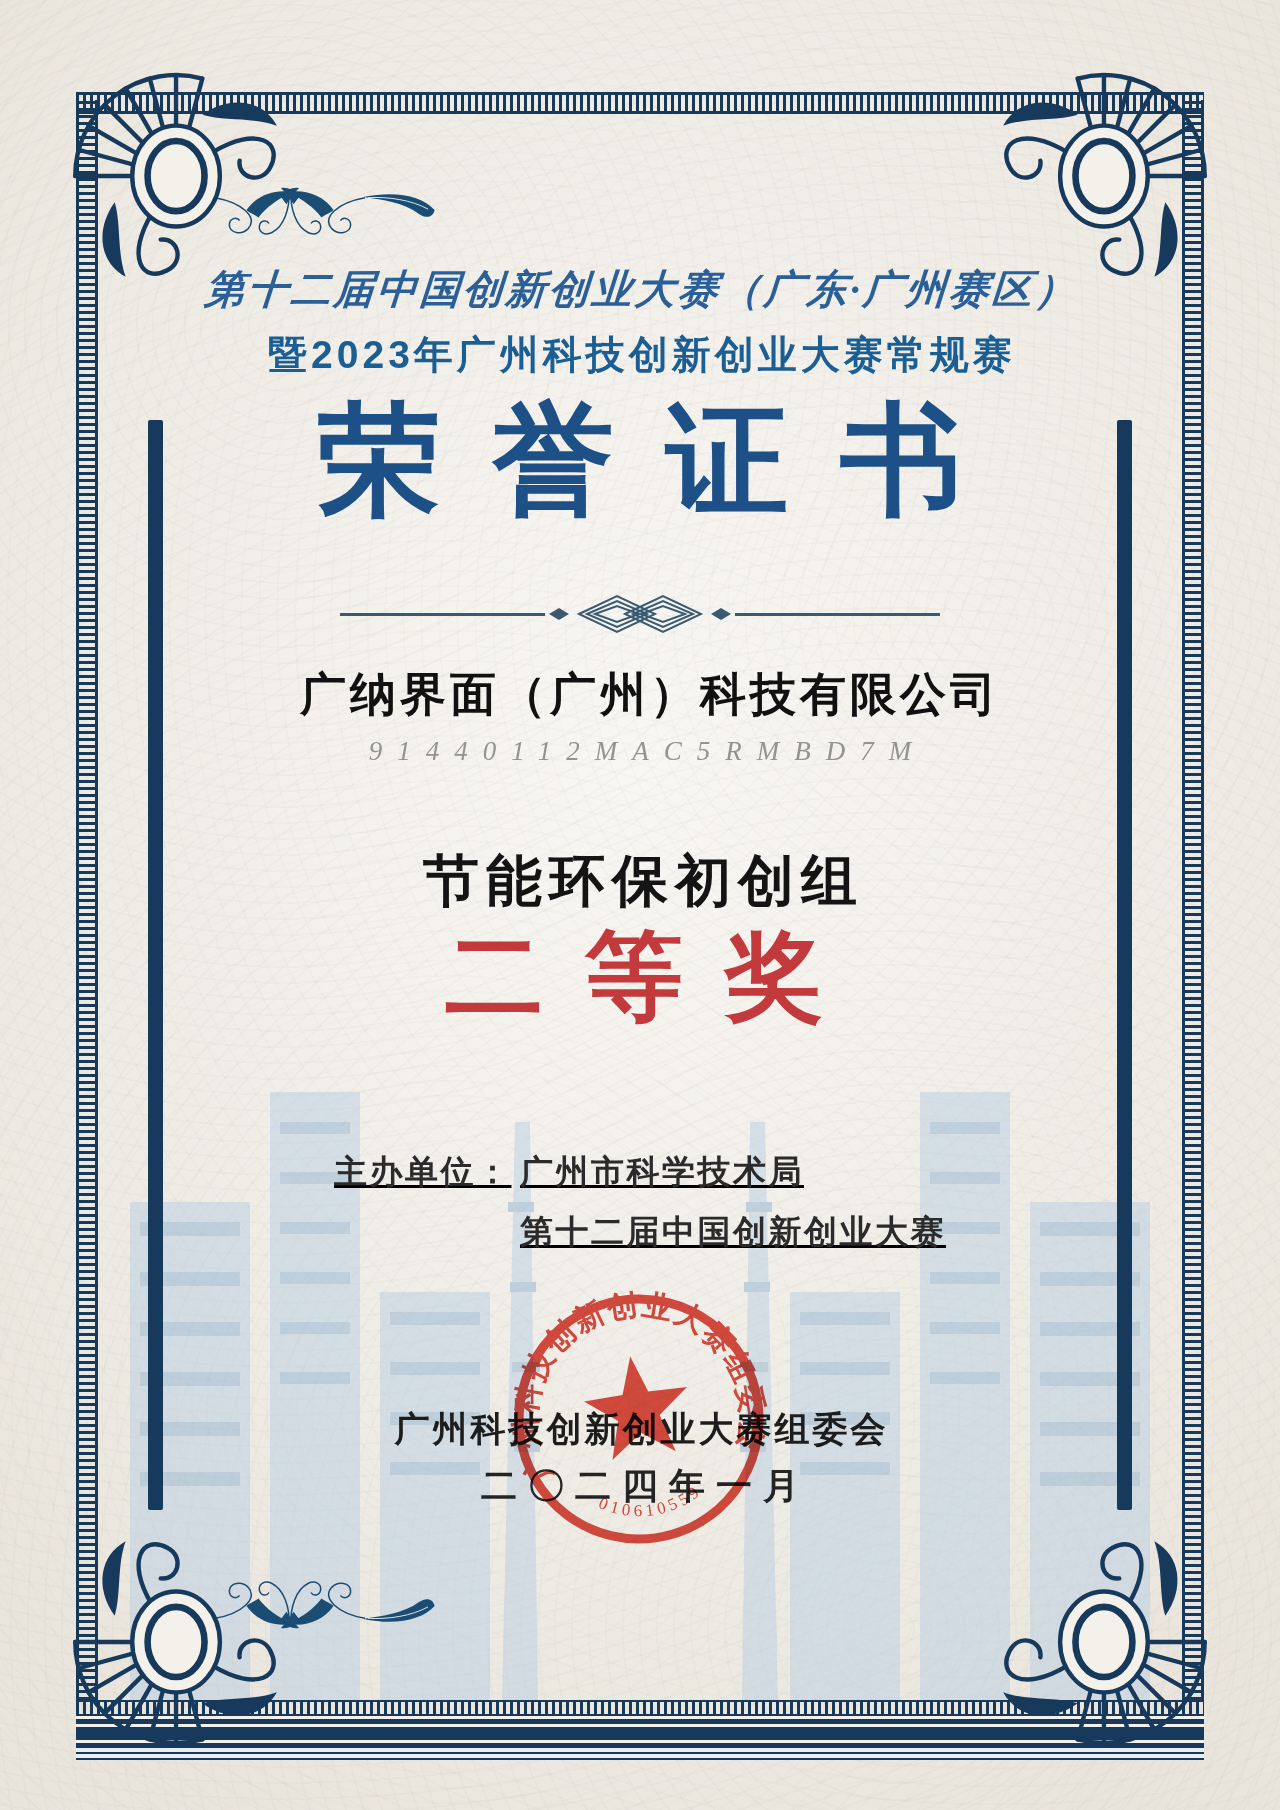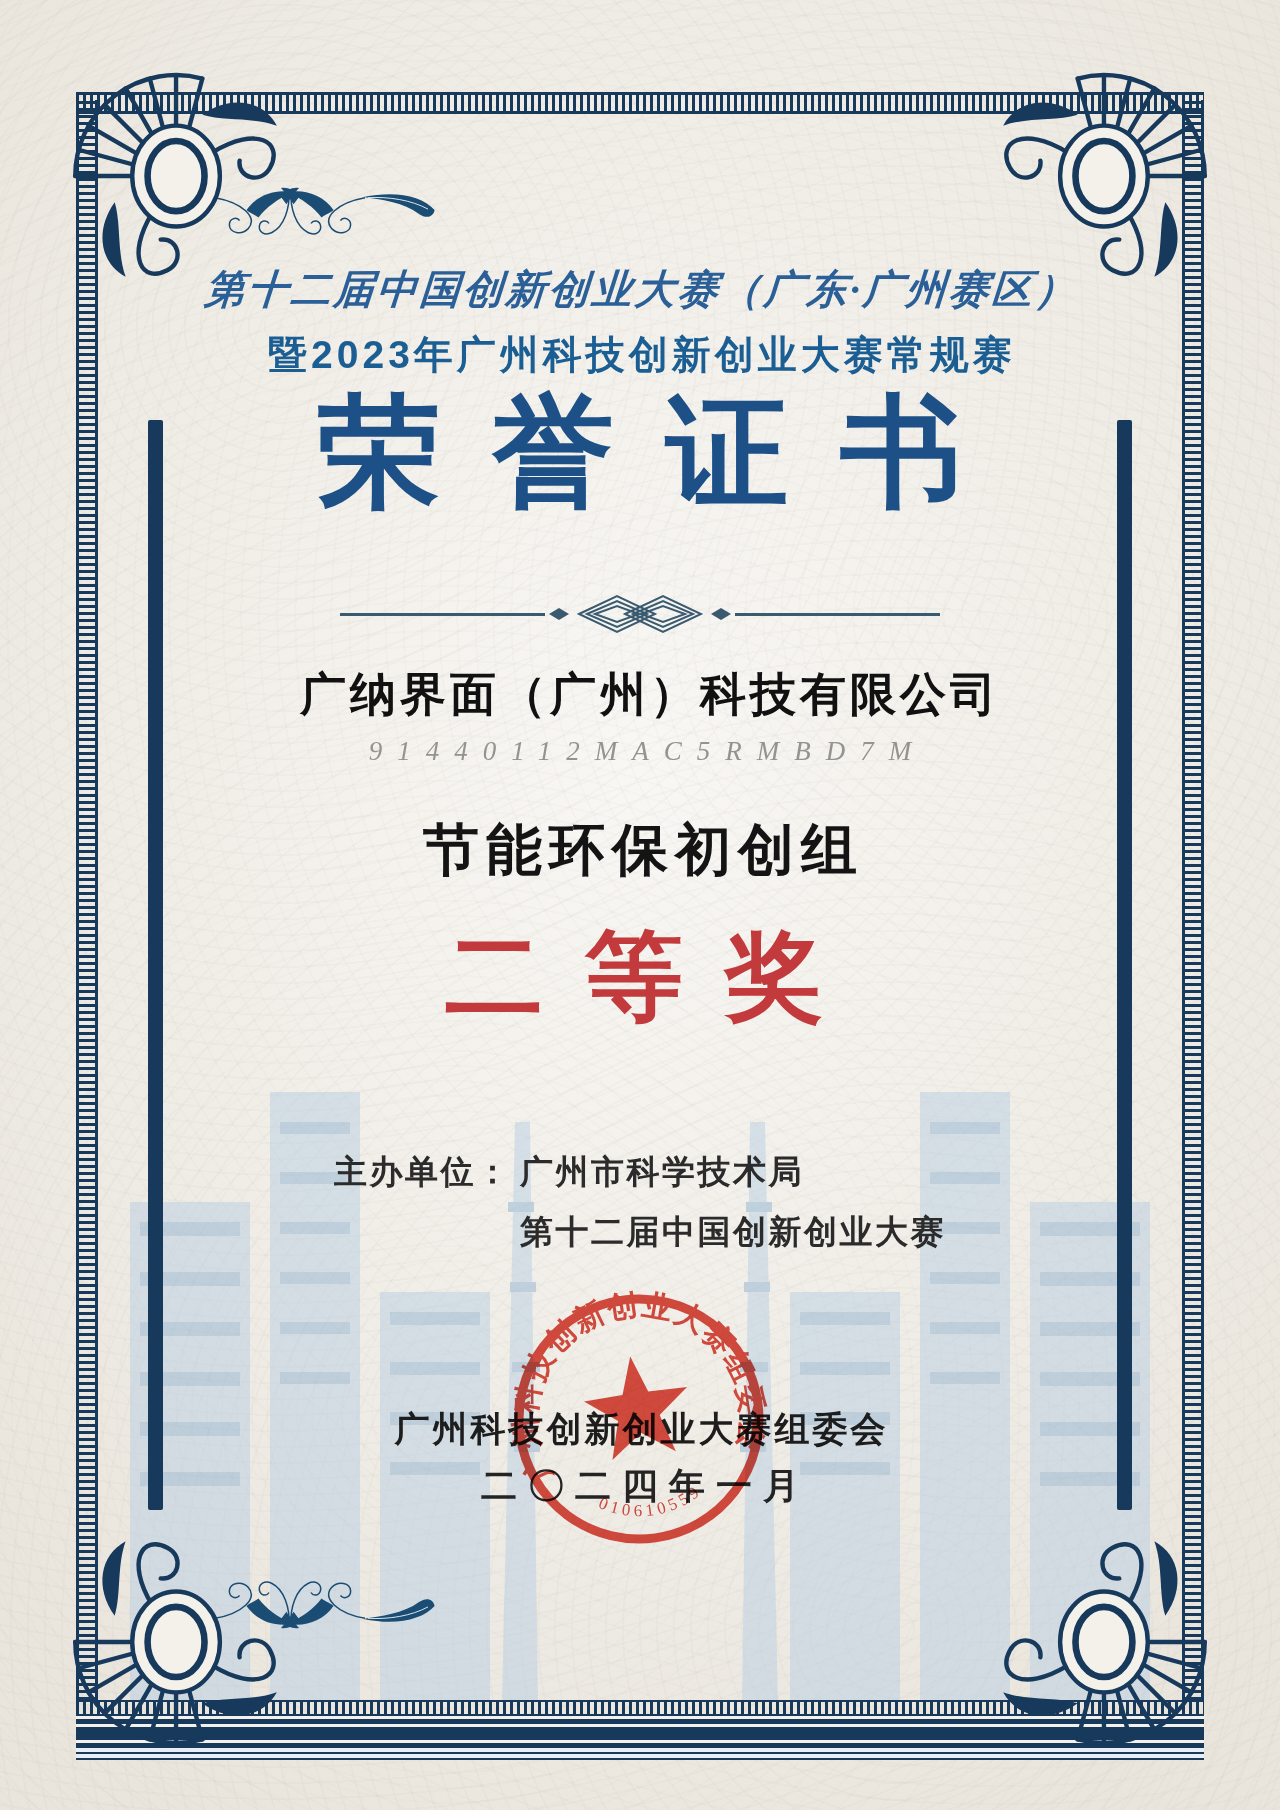--- a/index.html
+++ b/index.html
@@ -52,33 +52,33 @@
   .skyline.right{right:120px;transform:scaleX(-1);}
 
   
   .content{position:absolute;inset:0;z-index:4;}
   .cline{position:absolute;left:0;right:0;text-align:center;white-space:nowrap;}
   .script-line{top:262px;font-size:40px;font-weight:700;font-style:italic;color:#2a5f97;
       letter-spacing:3px;padding-left:3px;transform:skewX(-4deg);
       font-family:"Liberation Serif", serif;}
   .subtitle-line{top:328px;font-size:39px;font-weight:800;color:#1b5e93;letter-spacing:4px;
       padding-left:4px;font-family:"Liberation Sans", sans-serif;}
-  .main-title{top:372px;font-size:122px;font-weight:900;color:#1d5086;letter-spacing:52px;
+  .main-title{top:380px;font-size:122px;font-weight:900;color:#1d5086;letter-spacing:52px;
       padding-left:52px;}
   .divider{position:absolute;top:592px;left:0;right:0;display:flex;align-items:center;
       justify-content:center;gap:0;}
   .divider .dline{width:205px;height:3px;background:#3a5a70;}
   .divider svg{display:block;}
   .company{top:664px;font-size:46px;font-weight:900;color:#111;letter-spacing:4px;padding-left:20px;
       font-family:"Liberation Sans", sans-serif;}
   .serial{top:736px;font-size:27px;font-style:italic;color:#94948e;letter-spacing:15px;padding-left:15px;}
-  .category{top:813px;font-size:56px;font-weight:900;color:#141414;letter-spacing:7px;padding-left:7px;font-family:Liberation Serif, serif;}
+  .category{top:844px;font-size:56px;font-weight:900;color:#141414;letter-spacing:7px;padding-left:7px;font-family:Liberation Serif, serif;}
   .award{top:912px;font-size:98px;font-weight:900;color:#c23a3c;letter-spacing:42px;padding-left:30px;}
 
-  .organizers{position:absolute;top:1142px;left:50%;transform:translateX(-50%);}
+  .organizers{position:absolute;top:1142px;left:50%;transform:translateX(-50%);text-decoration:underline;}
   .org-row{display:flex;font-size:33px;font-weight:700;color:#2b2b2b;letter-spacing:2.5px;
       line-height:60px;}
   .org-label{width:186px;}
   .org-value{white-space:nowrap;}
 
   .committee{top:1406px;font-size:35px;font-weight:800;color:#1d1d1d;letter-spacing:3px;padding-left:3px;}
   .cert-date{top:1462px;font-size:36px;font-weight:700;color:#242424;letter-spacing:11px;padding-left:11px;}
 
   .seal{position:absolute;left:508px;top:1288px;width:262px;height:262px;z-index:5;
       opacity:.9;mix-blend-mode:multiply;}

